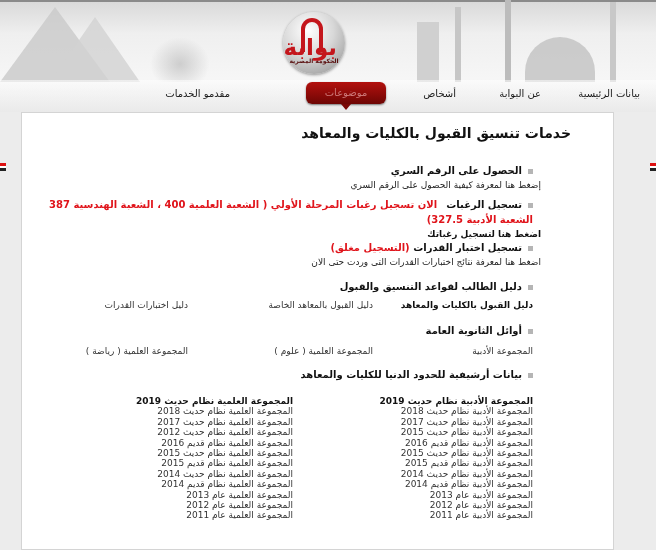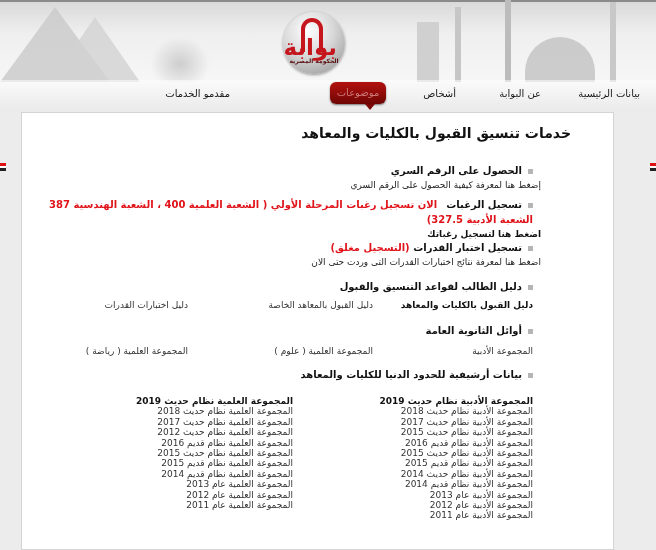--- a/index.html
+++ b/index.html
@@ -35,21 +35,21 @@
   .logo .main { position:absolute; left:8px; top:26px; width:46px; font-size:23px; font-weight:bold; color:#c4161c; line-height:18px; }
   .logo .sub { position:absolute; left:6px; top:45px; width:50px; font-size:6px; color:#5a1010; font-weight:bold; }
 
   
   .nav { position:absolute; left:0; top:80px; width:656px; height:30px; background: linear-gradient(180deg, rgba(255,255,255,.55), rgba(235,235,235,.6)); }
   .nav-item { position:absolute; top:8px; font-size:10px; color:#1a1a1a; white-space:nowrap; text-decoration:none; }
   .nav-home { right:16px; }
   .nav-about { right:115px; }
   .nav-people { right:200px; }
   .nav-topics {
-    right:270px; top:2px; width:56px; height:22px; border-radius:6px;
+    right:270px; top:2px; width:80px; height:22px; border-radius:6px;
     background: linear-gradient(180deg, #b3120f 0%, #8a0a08 60%, #6d0604 100%);
     color:#c77; text-align:center; line-height:22px; font-size:10px;
     box-shadow: 0 1px 2px rgba(0,0,0,.5);
   }
   .nav-topics::after { content:""; position:absolute; left:35px; bottom:-6px; border-left:5px solid transparent; border-right:5px solid transparent; border-top:6px solid #7a0705; }
   .nav-providers { right:426px; }
 
   
   .panel {
     position:absolute; left:4px; top:112px; width:593px; height:438px; background:#ffffff;
@@ -171,18 +171,19 @@
   </div>
 
   <div class="arch-list col-sci">
     <div class="bold">المجموعة العلمية نظام حديث 2019</div>
     <div>المجموعة العلمية نظام حديث 2018</div>
     <div>المجموعة العلمية نظام حديث 2017</div>
     <div>المجموعة العلمية نظام حديث 2012</div>
     <div>المجموعة العلمية نظام قديم 2016</div>
     <div>المجموعة العلمية نظام حديث 2015</div>
     <div>المجموعة العلمية نظام قديم 2015</div>
+    <div>المجموعة العلمية نظام حديث 2014</div>
     <div>المجموعة العلمية نظام قديم 2014</div>
     <div>المجموعة العلمية عام 2013</div>
     <div>المجموعة العلمية عام 2012</div>
     <div>المجموعة العلمية عام 2011</div>
   </div>
 </div>
 
 </body></html>

